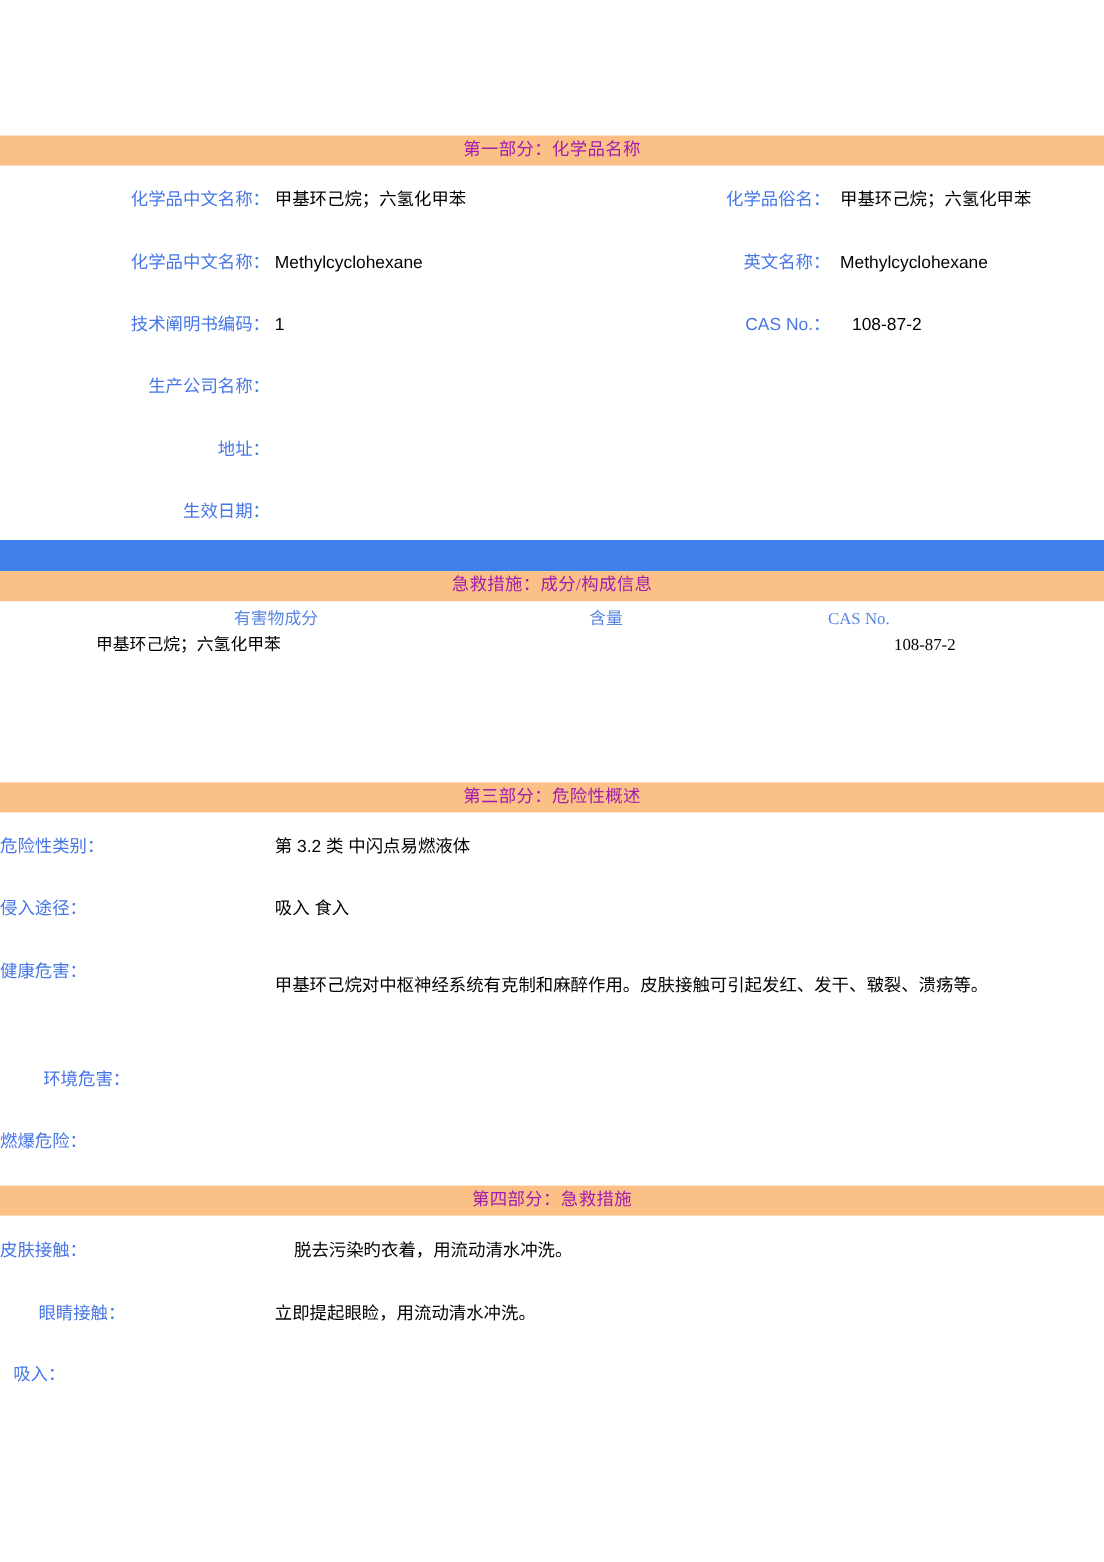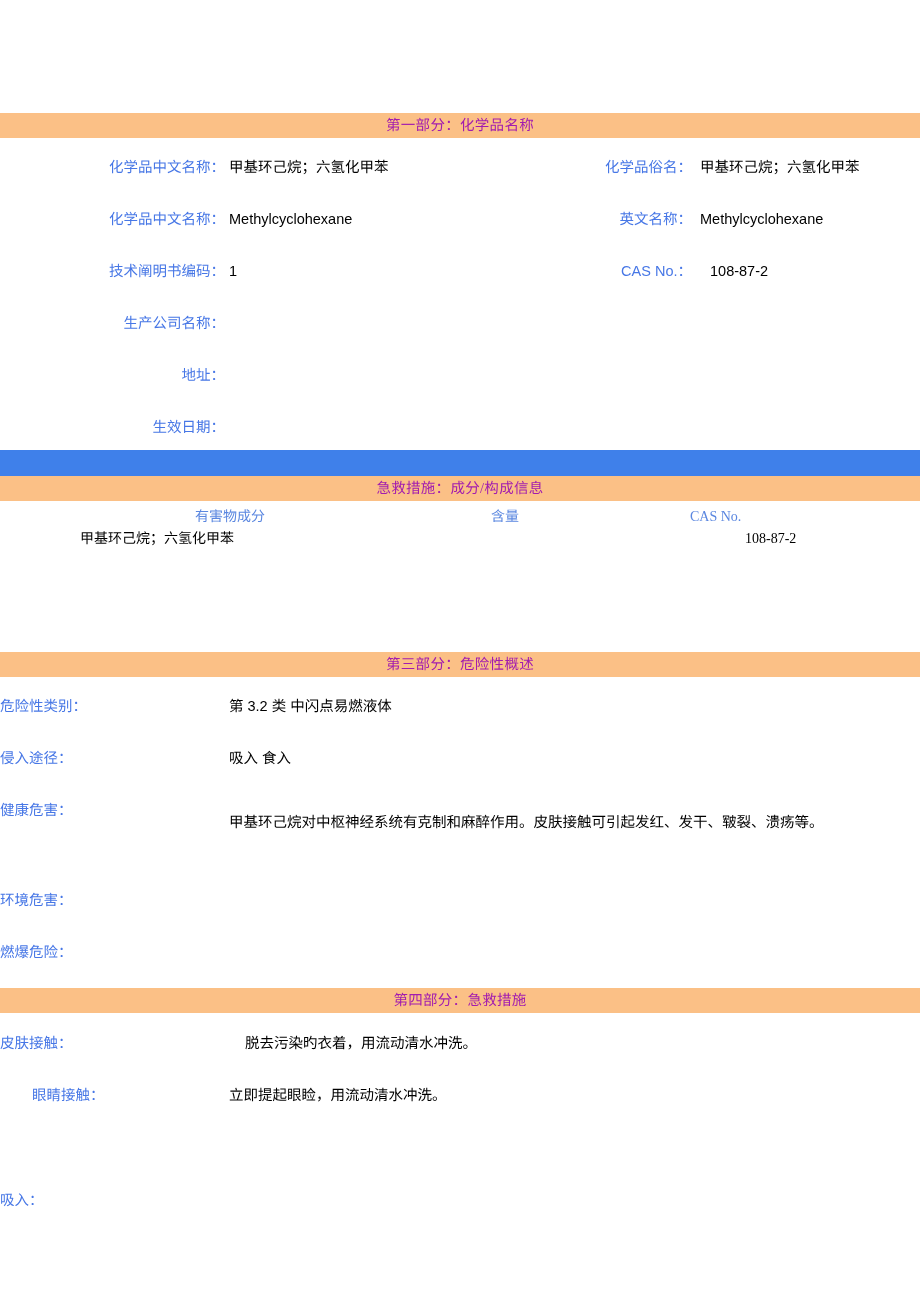--- a/index.html
+++ b/index.html
@@ -250,21 +250,21 @@
     <span class="val">吸入 食入</span>
   </div>
 
   <div class="field f-body" style="top:800px;">
     <span class="lbl">健康危害：</span>
   </div>
   <div class="field v-body" style="top:800px;line-height:44px;">
     <span class="val wrap" style="line-height:44px;">甲基环己烷对中枢神经系统有克制和麻醉作用。皮肤接触可引起发红、发干、皲裂、溃疡等。</span>
   </div>
 
-  <div class="field f-body" style="top:890px;">
+  <div class="field f-body" style="top:890px;padding-left:36px;">
     <span class="lbl">环境危害：</span>
   </div>
   <div class="field v-body" style="top:890px;">
     <span class="val"></span>
   </div>
 
   <div class="field f-body" style="top:942px;">
     <span class="lbl">燃爆危险：</span>
   </div>
   <div class="field v-body" style="top:942px;">
@@ -282,17 +282,17 @@
     <span class="val">脱去污染旳衣着，用流动清水冲洗。</span>
   </div>
 
   <div class="field f-body" style="top:1085px;padding-left:32px;">
     <span class="lbl">眼睛接触：</span>
   </div>
   <div class="field v-body" style="top:1085px;">
     <span class="val">立即提起眼睑，用流动清水冲洗。</span>
   </div>
 
-  <div class="field f-body" style="top:1190px;">
+  <div class="field f-body" style="top:1136px;margin-left:11px;">
     <span class="lbl">吸入：</span>
   </div>
 
 </div>
 
 </body></html>

